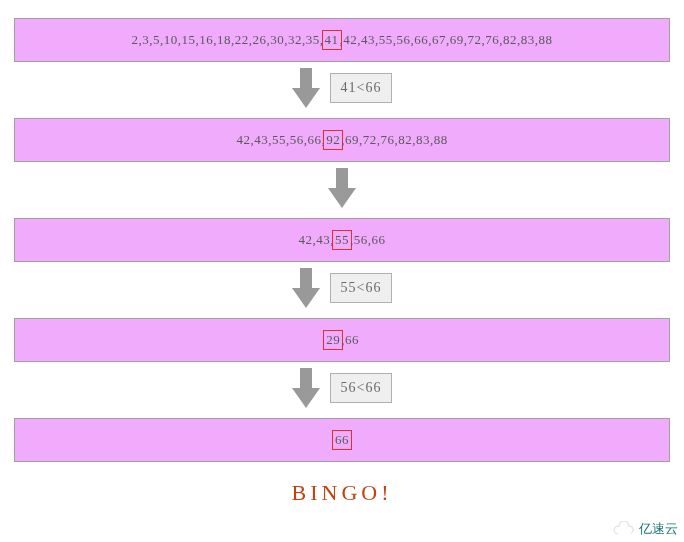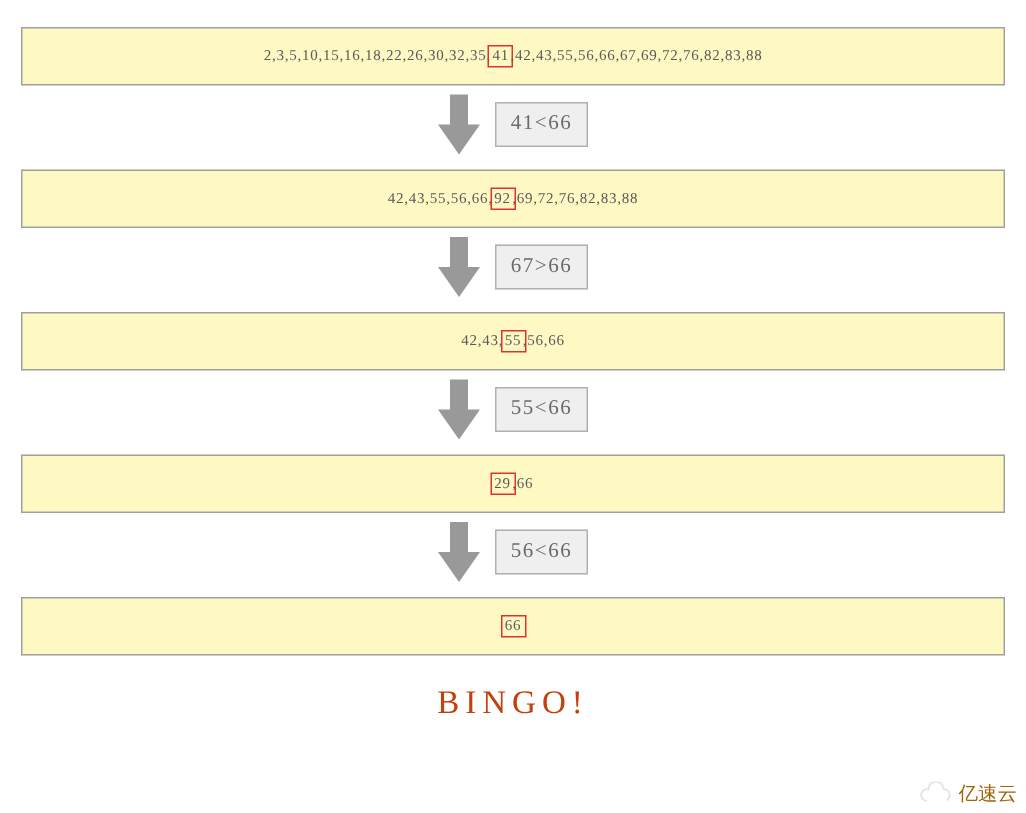--- a/index.html
+++ b/index.html
@@ -5,25 +5,25 @@
   * { box-sizing: border-box; }
   body {
     margin: 0;
     padding: 18px 14px 0 14px;
     width: 684px;
     background: #ffffff;
     font-family: Georgia, 'Times New Roman', serif;
     color: #5a5a5a;
   }
   .array-box {
-    background: #fef9c3;
+    background: #f0abfc;
     border: 1px solid #a0a0a0;
     padding: 11px 6px;
     text-align: center;
-    font-size: 10px;
+    font-size: 13px;
     letter-spacing: 0.5px;
     margin: 0 0 6px 0;
   }
   .array-box .num { white-space: nowrap; }
   .array-box .hl {
     border: 1.6px solid #e03030;
     padding: 1px 2px;
     margin: 0 -2px;
     display: inline-block;
   }
@@ -70,21 +70,21 @@
     letter-spacing: 4px;
     margin: 18px 0 6px 0;
     color:#c2410c;
     font-variant: small-caps;
   }
   .watermark {
     position: fixed;
     right: 6px;
     bottom: 4px;
     font-size: 13px;
-    color: #a16207;
+    color: #0f766e;
     font-family: sans-serif;
     display:flex;
     align-items:center;
     gap:3px;
   }
   .watermark svg { opacity:0.45; }
 </style>
 </head>
 <body>
 
@@ -94,21 +94,20 @@
 <div class="arrow-row">
   <div class="arrow"></div>
   <div class="cmp-box">41&lt;66</div>
 </div>
 
 <div class="array-box">
   <span class="num">42,43,55,56,66,<span class="hl">92</span>,69,72,76,82,83,88</span>
 </div>
 <div class="arrow-row">
   <div class="arrow"></div>
-  <div class="cmp-box">67&gt;66</div>
 </div>
 
 <div class="array-box">
   <span class="num">42,43,<span class="hl">55</span>,56,66</span>
 </div>
 <div class="arrow-row">
   <div class="arrow"></div>
   <div class="cmp-box">55&lt;66</div>
 </div>
 

